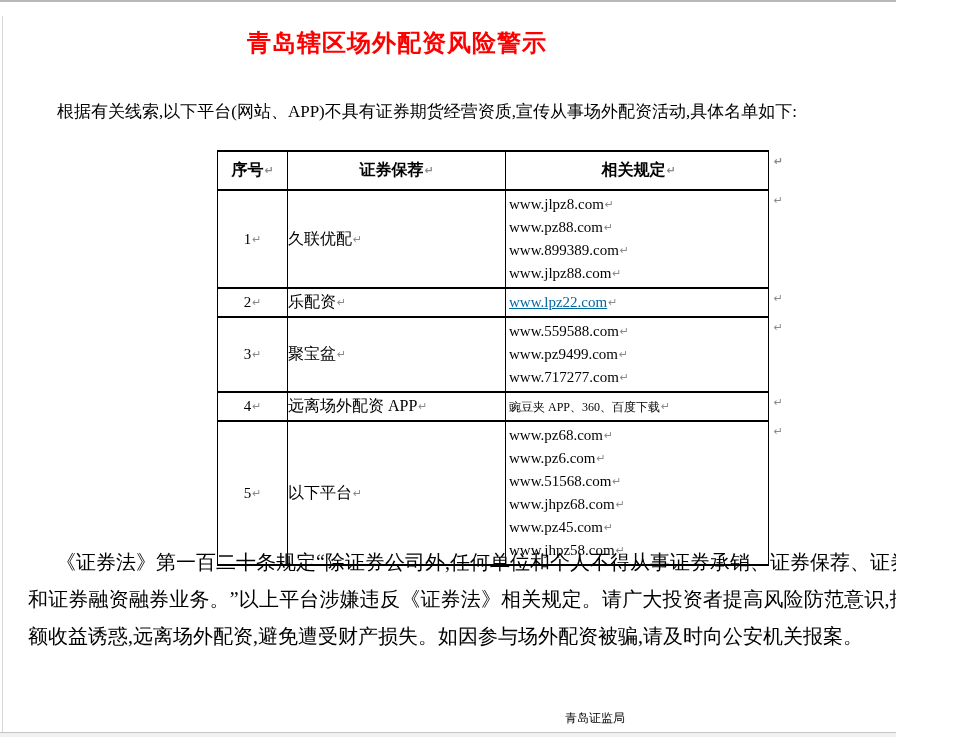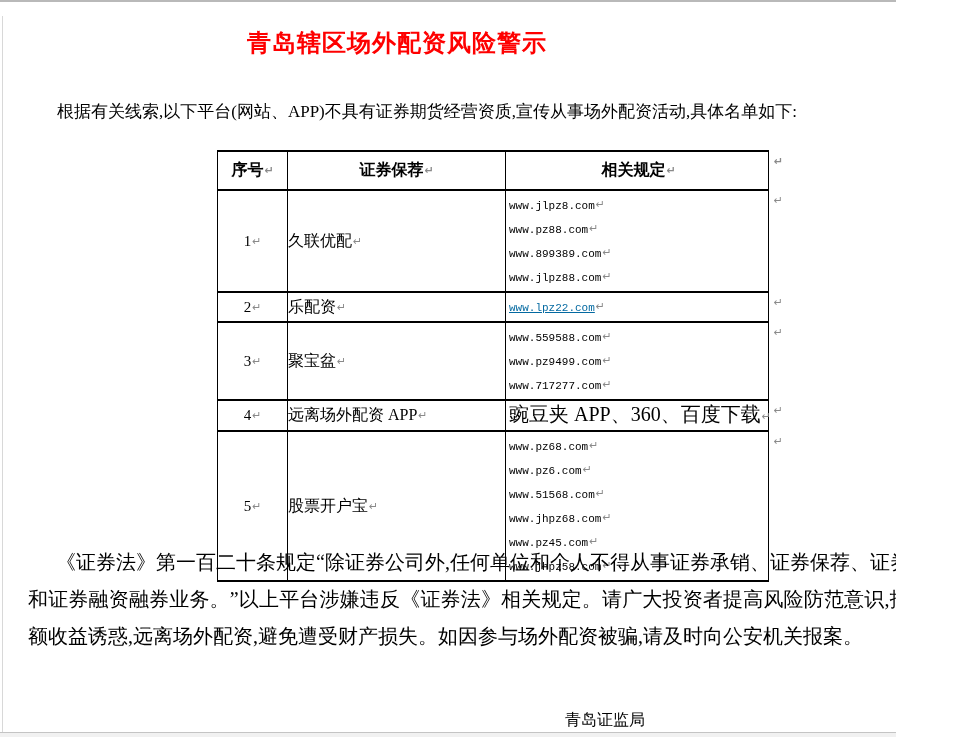--- a/index.html
+++ b/index.html
@@ -35,34 +35,34 @@
   .platform-table th{
     font-size:16px; font-weight:bold; text-align:center; height:33px;margin-top:16px;
   }
   .col-no{width:70px;}
   .col-name{width:218px;}
   .col-urls{width:263px;}
   .cell-no{text-align:center; font-size:15px;}
   .cell-name{text-align:left; font-size:16px;}
   .cell-urls{vertical-align:middle; padding:2px 0 2px 3px !important; position:relative;}
   .url-line{line-height:22px; white-space:nowrap;}
-  .mono{font-family:Liberation Mono, monospace; font-size:11px;}
-  .cjk{font-size:20px;}
+  .mono{font-family:Liberation Serif, serif; font-size:15px;}
+  .cjk{font-size:12px;}
   .link{text-decoration:underline; color:#0369a1; cursor:pointer;}
   .pmark{
     color:#8a8a8a; font-family:"DejaVu Sans", sans-serif;
     font-size:11px; margin-left:1px; vertical-align:1px;
   }
   .row-end-mark{position:absolute; right:-15px; top:3px;}
   .legal{
     position:absolute; left:28px; top:544px; width:922px;
     font-size:20px; line-height:37px; text-indent:28px; text-align:justify;
   }
   .signature{
-    position:absolute; left:565px; top:710px; font-size:16px; white-space:nowrap;
+    position:absolute; left:565px; top:710px; font-size:12px; white-space:nowrap;
   }
 </style>
 </head>
 <body>
 
 <div class="page">
   <div class="top-border"></div>
   <div class="corner-decoration"></div>
   <div class="left-border"></div>
   <div class="bottom-border"></div>
@@ -148,21 +148,21 @@
             <div class="url-line"><span class="cjk">豌豆夹 APP、360、百度下载</span><span class="pmark">↵</span></div>
             <span class="pmark row-end-mark">↵</span>
           </td>
     </tr>
 
     <tr>
       <td class="cell-no">
         <span class="txt">5</span><span class="pmark">↵</span>
       </td>
       <td class="cell-name">
-        <span class="txt">股票开户宝</span><span class="pmark">↵</span>
+        <span class="txt">以下平台</span><span class="pmark">↵</span>
       </td>
       <td class="cell-urls">
             <div class="url-line"><span class="mono">www.pz68.com</span><span class="pmark">↵</span></div>
             <div class="url-line"><span class="mono">www.pz6.com</span><span class="pmark">↵</span></div>
             <div class="url-line"><span class="mono">www.51568.com</span><span class="pmark">↵</span></div>
             <div class="url-line"><span class="mono">www.jhpz68.com</span><span class="pmark">↵</span></div>
             <div class="url-line"><span class="mono">www.pz45.com</span><span class="pmark">↵</span></div>
             <div class="url-line"><span class="mono">www.jhpz58.com</span><span class="pmark">↵</span></div>
             <span class="pmark row-end-mark">↵</span>
           </td>

